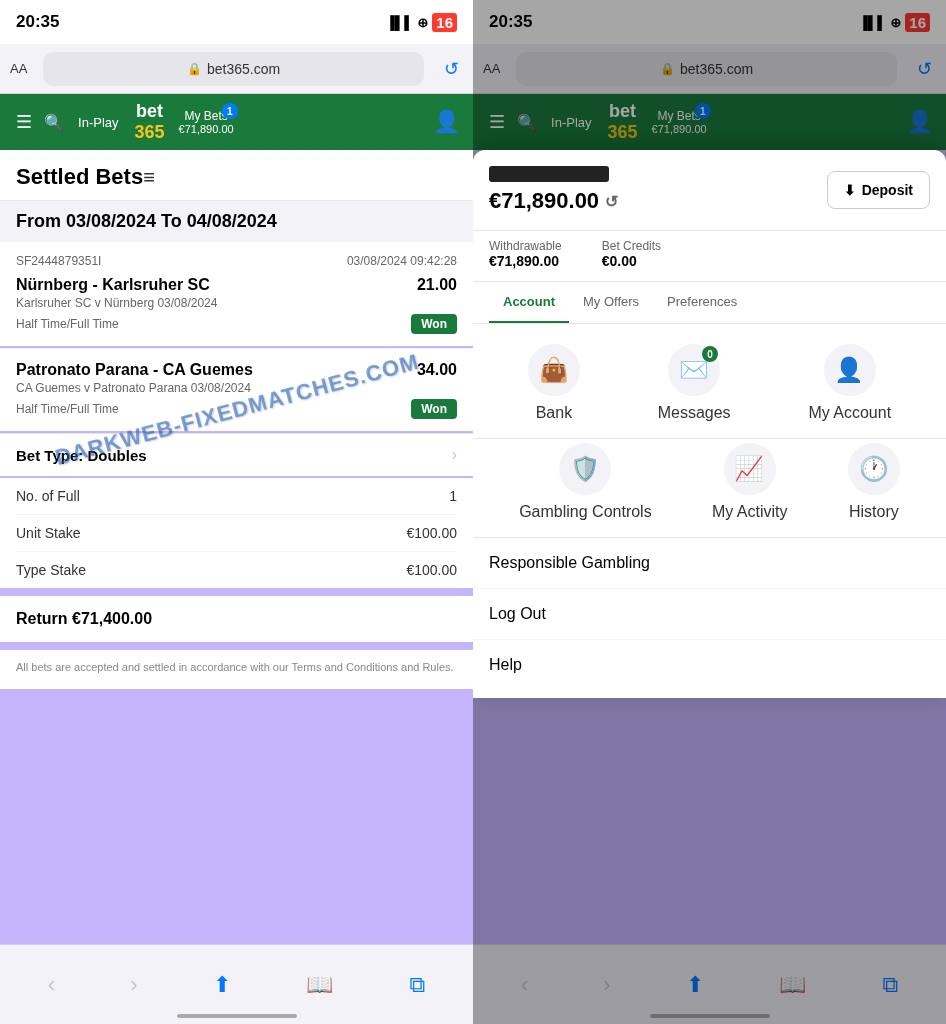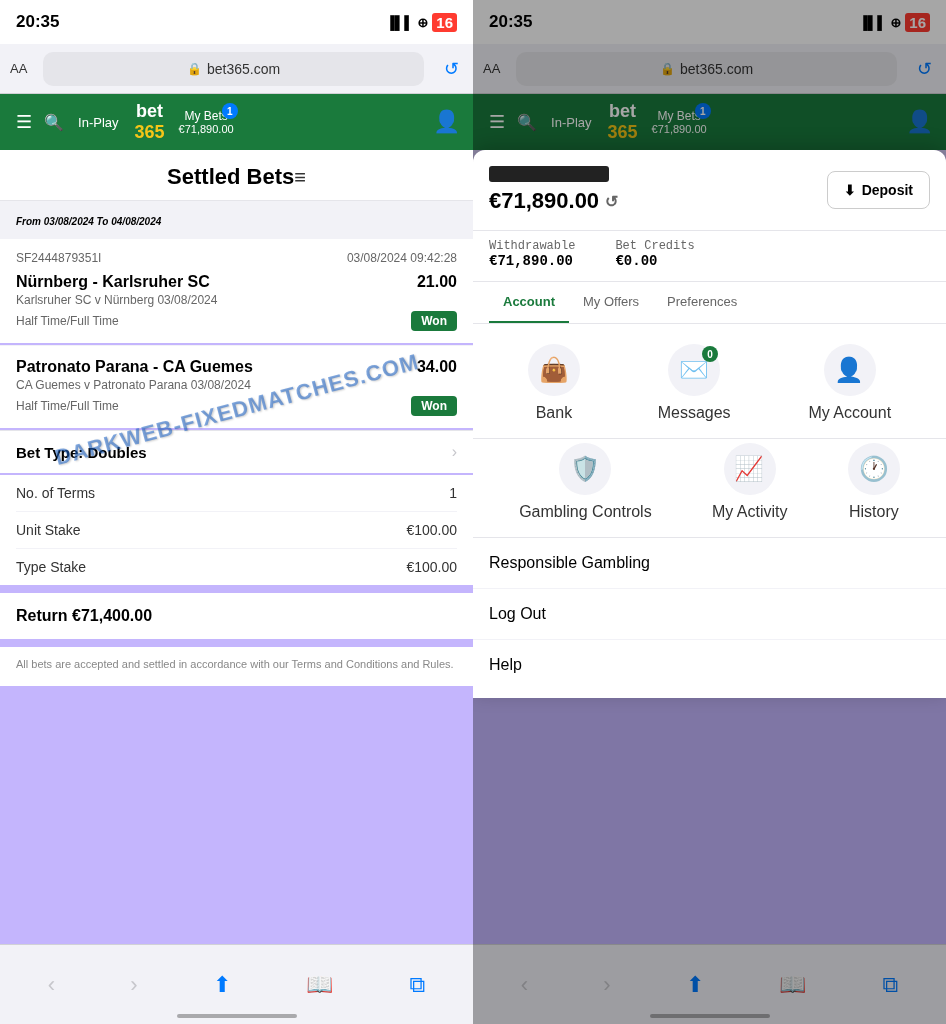--- a/index.html
+++ b/index.html
@@ -97,38 +97,38 @@
     }
     .nav-amount { color: #fff; font-size: 11px; }
     .nav-account-icon { color: #fff; font-size: 22px; padding: 8px 4px; margin-left: auto; }
 
     
     .page-header {
       background: #fff;
       padding: 14px 16px 10px;
       display: flex;
       align-items: center;
-      justify-content: center;
+      justify-content: flex-start;
       border-bottom: 1px solid #e5e5ea;
     }
     .page-title { font-size: 22px; font-weight: 700; color: #000; }
     .hamburger-icon { font-size: 20px; color: #333; }
 
     .back-nav {
       padding: 10px 16px;
       background: #f2f2f7;
     }
     .back-link { color: #1a7a3c; font-size: 15px; }
     .back-chevron { margin-right: 4px; }
 
     .date-range {
       padding: 10px 16px 10px;
       background: #f2f2f7;
     }
-    .date-range-text { font-size: 10px; font-weight: 600; color: #000; font-style: italic; }
+    .date-range-text { font-size: 18px; font-weight: 600; color: #000; }
 
     
     .bet-card {
       background: #fff;
       margin: 0 0 2px 0;
       padding: 12px 16px;
     }
     .bet-id-row {
       display: flex;
       justify-content: space-between;
@@ -284,21 +284,20 @@
       display: flex;
       align-items: center;
       gap: 6px;
     }
 
     .balance-details {
       padding: 8px 16px 12px;
       display: flex;
       gap: 40px;
       border-bottom: 1px solid #e5e5ea;
-      font-family: Liberation Mono, monospace;
     }
     .balance-detail-item {}
     .balance-detail-label { font-size: 12px; color: #666; }
     .balance-detail-value { font-size: 14px; font-weight: 600; color: #000; }
 
     
     .account-tabs {
       display: flex;
       border-bottom: 1px solid #e5e5ea;
       padding: 0 16px;
@@ -485,21 +484,21 @@
       </div>
     </div>
 
     <div class="bet-type-section">
       <span class="bet-type-label">Bet Type: Doubles</span>
       <span class="chevron-right">›</span>
     </div>
 
     <div class="stats-section">
       <div class="stat-row">
-        <span class="stat-label">No. of Terms</span>
+        <span class="stat-label">No. of Full</span>
         <span class="stat-value">1</span>
       </div>
       <div class="stat-row">
         <span class="stat-label">Unit Stake</span>
         <span class="stat-value">€100.00</span>
       </div>
       <div class="stat-row">
         <span class="stat-label">Type Stake</span>
         <span class="stat-value">€100.00</span>
       </div>

